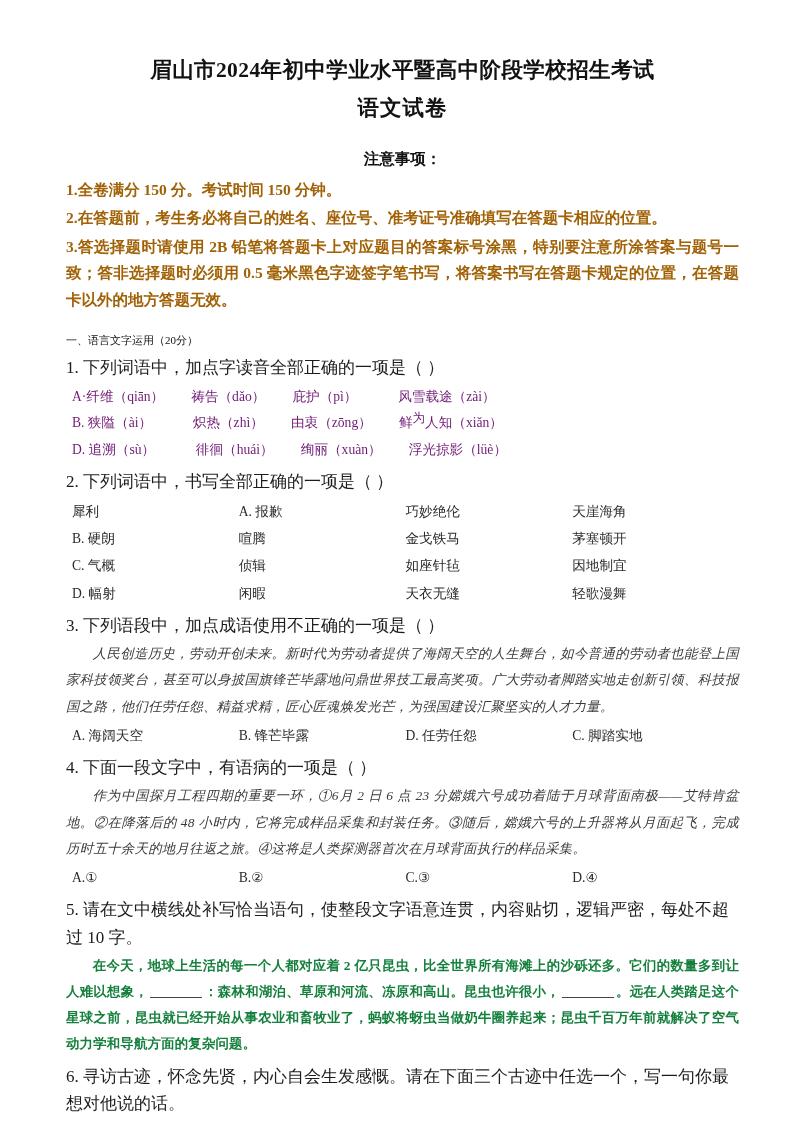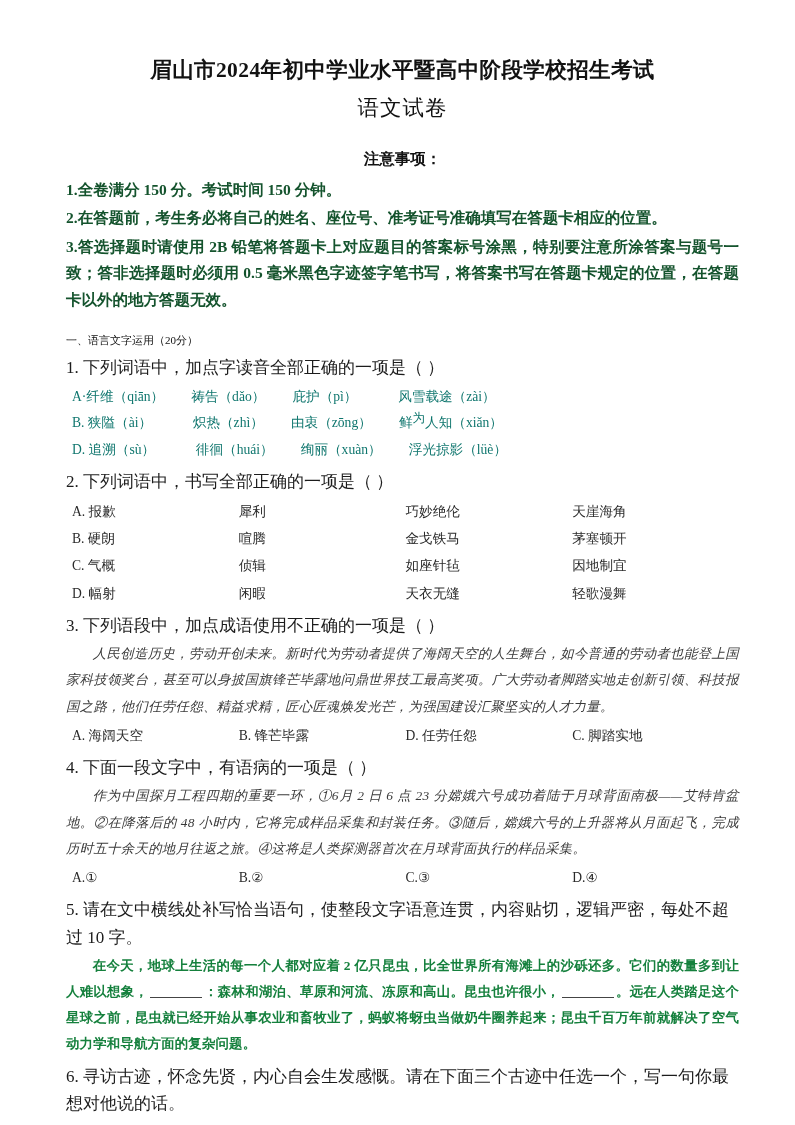--- a/index.html
+++ b/index.html
@@ -28,21 +28,21 @@
     font-size: 21.5px;
     font-weight: bold;
     letter-spacing: 0.4px;
     line-height: 1.5;
     margin: 14px 0 0 0;
     color: #121212;
   }
   .doc-subtitle {
     text-align: center;
     font-size: 21.5px;
-    font-weight: normal;
+    font-weight: bold;
     letter-spacing: 1px;
     line-height: 1.5;
     margin: 6px 0 0 0;
     color: #121212;
   }
   
   .notice {
     margin-top: 22px;
   }
   .notice-heading {
@@ -50,21 +50,21 @@
     font-weight: bold;
     line-height: 1.55;
     margin-bottom: 6px;
     color: #121212;
     text-align: center;
   }
   .notice-item {
     font-size: 15.5px;
     font-weight: bold;
     line-height: 1.72;
-    color: #14532d;
+    color: #a16207;
     text-align: justify;
     text-justify: inter-ideograph;
     margin-bottom: 2px;
   }
   
   .section-heading {
     font-size: 11px;
     font-weight: normal;
     line-height: 1.6;
     margin: 18px 0 4px 0;
@@ -77,21 +77,21 @@
     color: #1c1c1c;
     margin: 5px 0 2px 0;
     font-family: "Liberation Serif", "DejaVu Serif", serif;
   }
   .q-options {
     margin: 0 0 2px 0;
   }
   .opt-line {
     font-size: 13.6px;
     line-height: 1.95;
-    color: #0f766e;
+    color: #701a75;
     padding-left: 6px;
     white-space: pre;
   }
   .opt-row {
     display: flex;
     font-size: 13.6px;
     line-height: 2.0;
     color: #2a2a2a;
     padding-left: 6px;
   }
@@ -153,22 +153,22 @@
       <div class="opt-line">A·纤维（qiān）　　祷告（dǎo）　　庇护（pì）　　　风雪载途（zài）</div>
       <div class="opt-line"><span>B. 狭隘（ài）　　　炽热（zhì）　　由衷（zōng）　　鲜</span><span class="raised">为</span><span>人知（xiǎn）</span></div>
       <div class="opt-line">D. 追溯（sù）　　　徘徊（huái）　　绚丽（xuàn）　　浮光掠影（lüè）</div>
     </div>
   </div>
 
   <div>
     <div class="q-stem">2. 下列词语中，书写全部正确的一项是（      ）</div>
     <div class="q-options">
       <div class="opt-row">
+        <span>犀利</span>
         <span>A. 报歉</span>
-        <span>犀利</span>
         <span>巧妙绝伦</span>
         <span>天崖海角</span>
       </div>
       <div class="opt-row">
         <span>B. 硬朗</span>
         <span>喧腾</span>
         <span>金戈铁马</span>
         <span>茅塞顿开</span>
       </div>
       <div class="opt-row">

